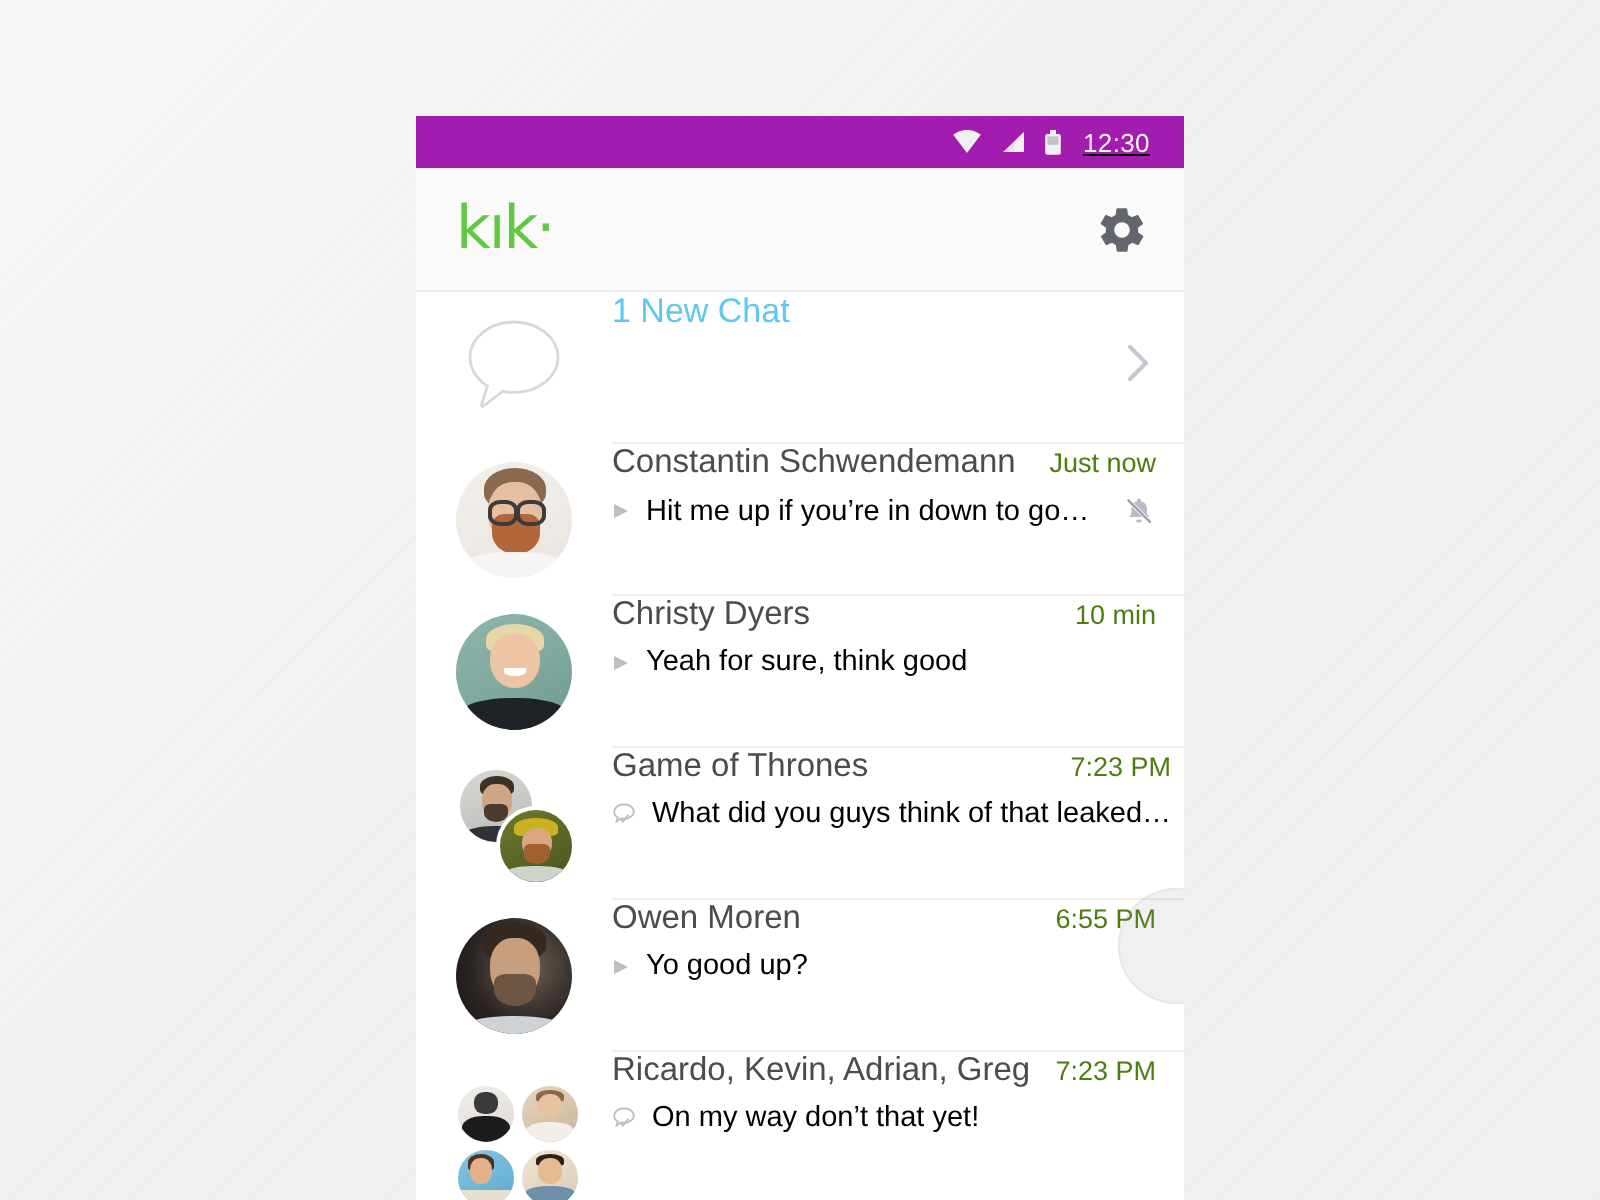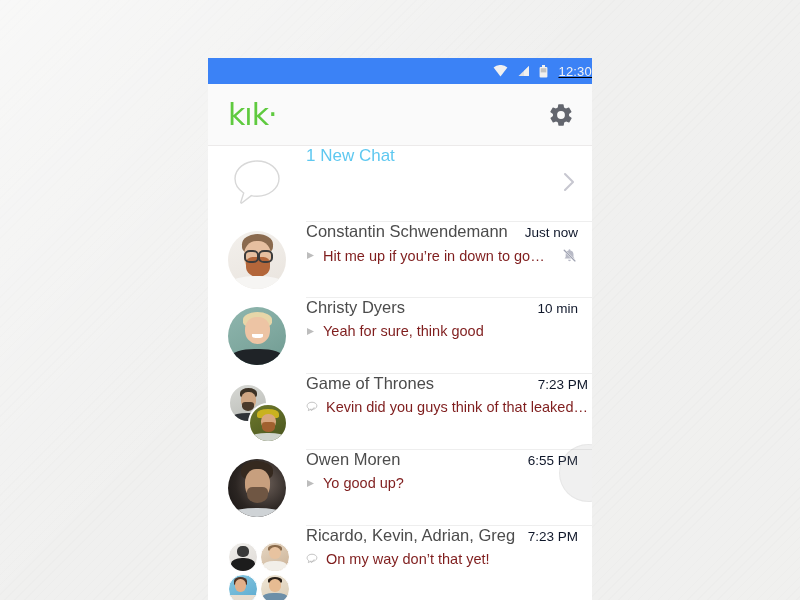--- a/index.html
+++ b/index.html
@@ -29,25 +29,25 @@
     top: 58px;
     width: 384px;
     height: 542px;
     background: #ffffff;
     overflow: hidden;
     box-shadow: 0 0 0 0 rgba(0,0,0,0);
   }
   
   .statusbar {
     height: 26px;
-    background: #3b82f6;
+    background: #a21caf;
     display: flex;
     align-items: center;
     justify-content: flex-end;
-    padding-right: 0;
+    padding-right: 17px;
     box-sizing: border-box;
     text-decoration: underline;
   }
   .statusbar .sb-icon { margin-left: 9px; display: flex; align-items: center; }
   .sb-time {
     color: #f4f4f4;
     font-size: 13px;
     margin-left: 10px;
     letter-spacing: 0.2px;
     font-family: "Liberation Sans", sans-serif;
@@ -120,35 +120,35 @@
   }
   .name {
     font-size: 16.5px;
     color: #4c4c4c;
     font-family: "Liberation Sans", sans-serif;
     white-space: nowrap;
     overflow: hidden;
   }
   .time {
     font-size: 13.5px;
-    color: #0f172a;
+    color: #4d7c0f;
     margin-left: 10px;
     white-space: nowrap;
     flex: 0 0 auto;
   }
   .line2 {
     display: flex;
     align-items: center;
     justify-content: space-between;
   }
   .preview-left { display: flex; align-items: center; min-width: 0; }
   .msg-icon { flex: 0 0 auto; margin-right: 8px; display: flex; align-items: center; }
   .preview {
     font-size: 14.5px;
-    color: #7f1d1d;
+    color: #000000;
     white-space: nowrap;
     overflow: hidden;
     text-overflow: ellipsis;
   }
   .mute-icon { flex: 0 0 auto; margin-left: 8px; display: flex; }
 
   
   .newchat .title {
     font-size: 17px;
     color: #5ec8f0;
@@ -395,21 +395,21 @@
           <span class="time">7:23 PM</span>
         </div>
         <div class="line2">
           <span class="preview-left">
             <span class="msg-icon">
               <svg width="12" height="12" viewBox="0 0 12 12">
                 <path d="M6 1.2c2.7 0 4.9 1.6 4.9 3.6S8.7 8.4 6 8.4c-.5 0-1-.05-1.4-.15L2.3 9.7l.6-1.9C1.8 7.1 1.1 6.1 1.1 4.8c0-2 2.2-3.6 4.9-3.6z" fill="none" stroke="#bdbdbd" stroke-width="0.9"></path>
                 <path d="M4.3 8.3 L5.5 9.8 L8 6.6" fill="none" stroke="#bdbdbd" stroke-width="0.9" stroke-linecap="round" stroke-linejoin="round"></path>
               </svg>
             </span>
-            <span class="preview">Kevin did you guys think of that leaked…</span>
+            <span class="preview">What did you guys think of that leaked…</span>
           </span>
         </div>
         <div class="sep"></div>
       </div>
     </div>
 
     <div class="row">
       <div class="avatar-wrap">
         <div class="av full av-owen">
           <div class="hair"></div>

